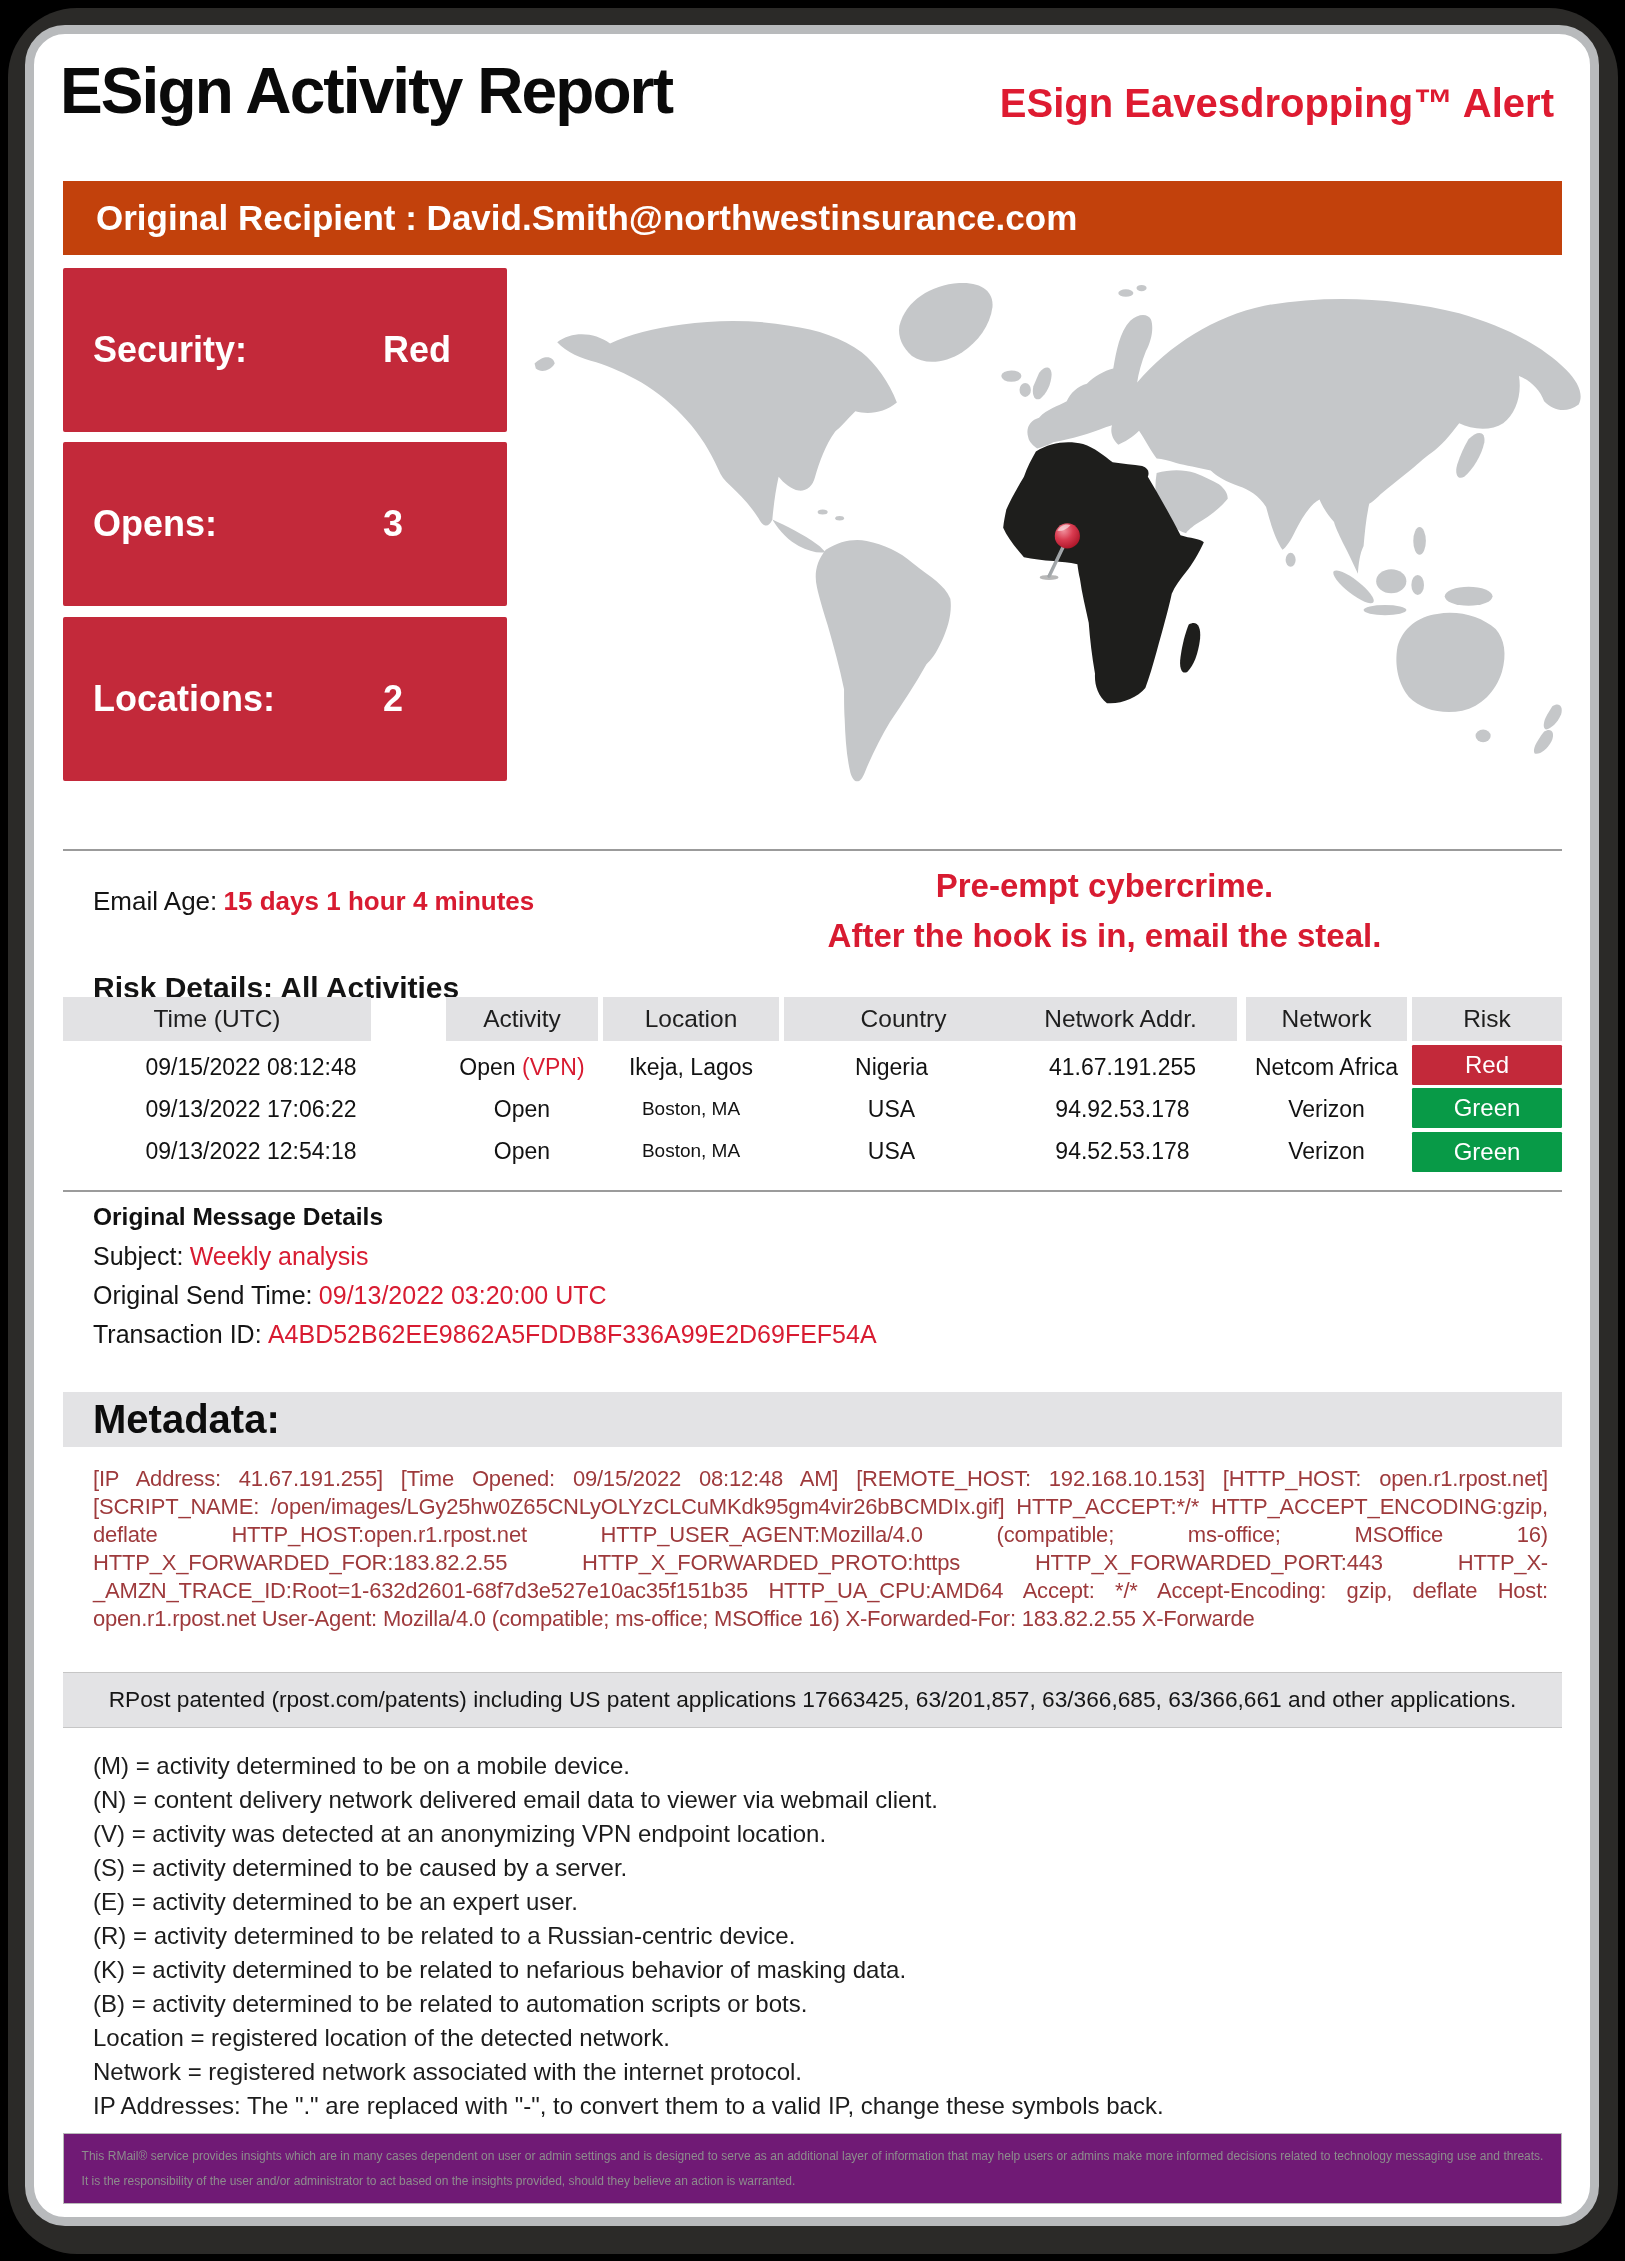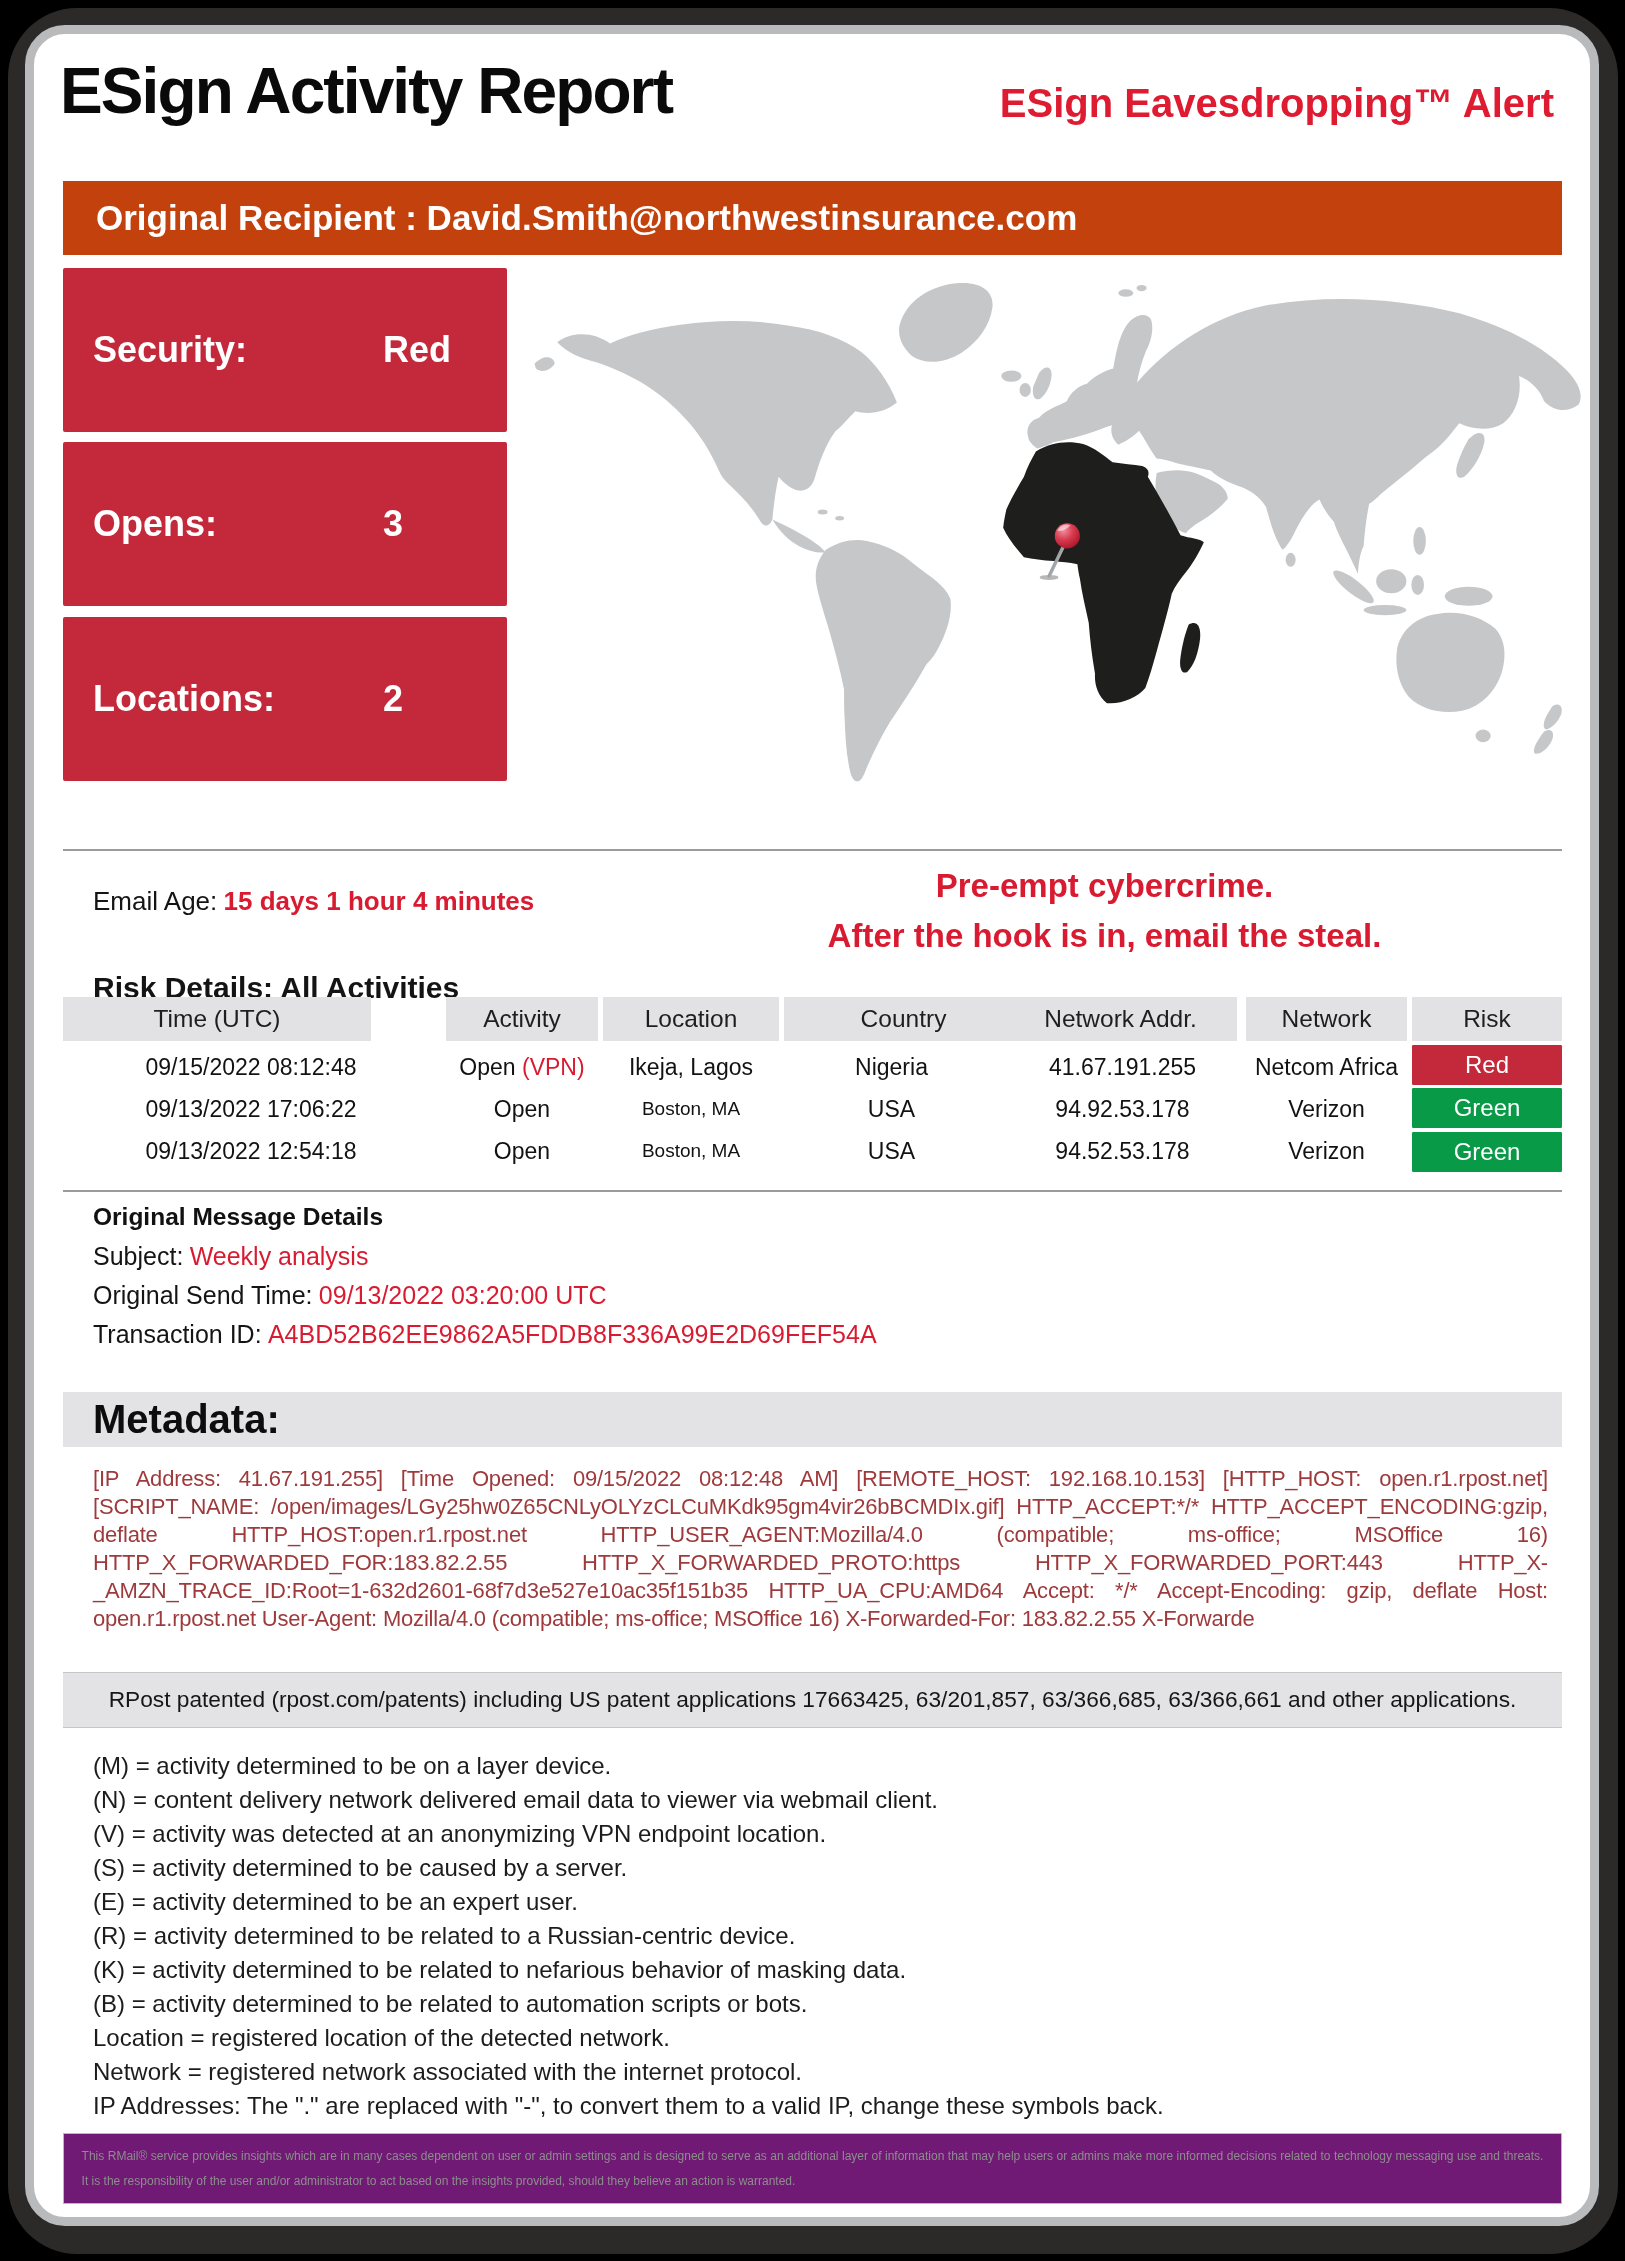--- a/index.html
+++ b/index.html
@@ -209,21 +209,21 @@
 <div class="abs graybar metabar">
   <span>Metadata:</span>
 </div>
 <div class="abs metapara">[IP Address: 41.67.191.255] [Time Opened: 09/15/2022 08:12:48 AM] [REMOTE_HOST: 192.168.10.153] [HTTP_HOST: open.r1.rpost.net] [SCRIPT_NAME: /open/images/LGy25hw0Z65CNLyOLYzCLCuMKdk95gm4vir26bBCMDIx.gif] HTTP_ACCEPT:*/* HTTP_ACCEPT_ENCODING:gzip, deflate HTTP_HOST:open.r1.rpost.net HTTP_USER_AGENT:Mozilla/4.0 (compatible; ms-office; MSOffice 16) HTTP_X_FORWARDED_FOR:183.82.2.55 HTTP_X_FORWARDED_PROTO:https HTTP_X_FORWARDED_PORT:443 HTTP_X-_AMZN_TRACE_ID:Root=1-632d2601-68f7d3e527e10ac35f151b35 HTTP_UA_CPU:AMD64 Accept: */* Accept-Encoding: gzip, deflate Host: open.r1.rpost.net User-Agent: Mozilla/4.0 (compatible; ms-office; MSOffice 16) X-Forwarded-For: 183.82.2.55 X-Forwarde</div>
 
 <div class="abs graybar patentbar">
   <span>RPost patented (rpost.com/patents) including US patent applications 17663425, 63/201,857, 63/366,685, 63/366,661 and other applications.</span>
 </div>
 
 <div class="abs legend">
-  <div>(M) = activity determined to be on a layer device.</div>
+  <div>(M) = activity determined to be on a mobile device.</div>
   <div>(N) = content delivery network delivered email data to viewer via webmail client.</div>
   <div>(V) = activity was detected at an anonymizing VPN endpoint location.</div>
   <div>(S) = activity determined to be caused by a server.</div>
   <div>(E) = activity determined to be an expert user.</div>
   <div>(R) = activity determined to be related to a Russian-centric device.</div>
   <div>(K) = activity determined to be related to nefarious behavior of masking data.</div>
   <div>(B) = activity determined to be related to automation scripts or bots.</div>
   <div>Location = registered location of the detected network.</div>
   <div>Network = registered network associated with the internet protocol.</div>
   <div>IP Addresses: The "." are replaced with "-", to convert them to a valid IP, change these symbols back.</div>

